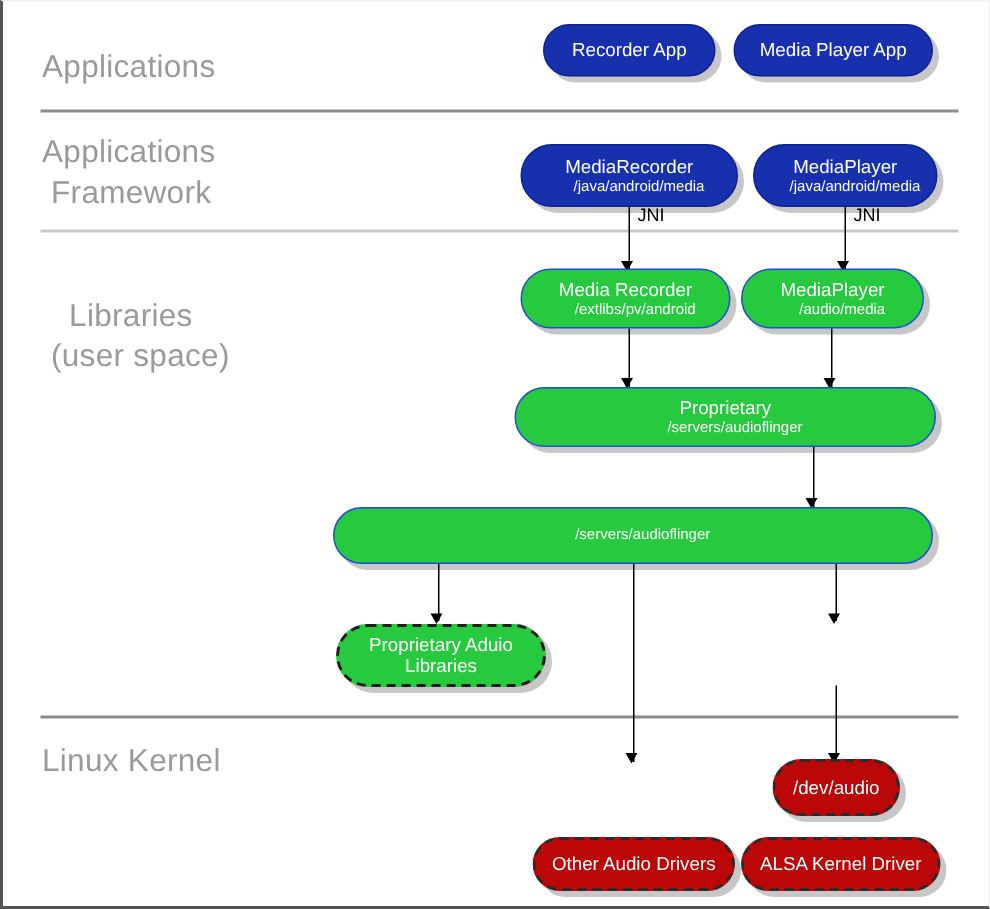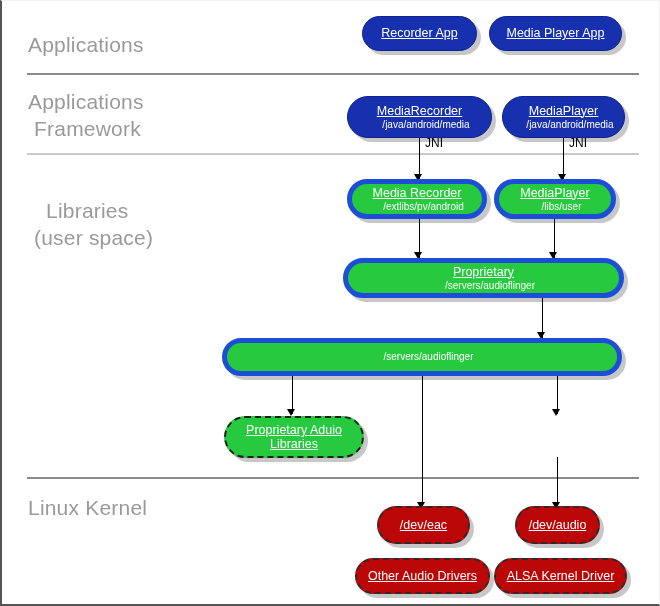--- a/index.html
+++ b/index.html
@@ -51,32 +51,31 @@
     justify-content: center;
     color: #ffffff;
     text-align: center;
     box-shadow: 4px 4px 0 0 rgba(0,0,0,0.22);
     overflow: hidden;
   }
   .node .title {
     font-size: 12.5px;
     line-height: 15px;
     white-space: nowrap;
-    text-decoration: underline;
   }
   .node .sub {
     font-size: 10px;
     line-height: 12px;
     white-space: nowrap;
     margin-left: 13px;
   }
   .node.two-line .title { line-height: 14px; }
 
   .node.blue   { background: #1731ae; border: 1px solid #0d2190; }
-  .node.green  { background: #27c93f; border: 5px solid #1d4ed8; }
+  .node.green  { background: #27c93f; border: 1px solid #1d4ed8; }
   .node.red    { background: #bb0707; border: 1px solid #8e0303; }
 
   .node.dashed { border-style: dashed; border-width: 2px; border-color: #333; }
   .node.green.dashed { border-color: #1d1d1d; }
   .node.red.dashed   { border-color: #2b2b2b; }
 
   .node.wrap .title { white-space: normal; }
 
   
   .vline {
@@ -165,40 +164,37 @@
     <span class="sub">/java/android/media</span>
   </div>
 
   <div class="node green" style="left:345px; top:178px; width:140px; height:40px;">
     <span class="title">Media Recorder</span>
     <span class="sub">/extlibs/pv/android</span>
   </div>
 
   <div class="node green" style="left:492px; top:178px; width:122px; height:40px;">
     <span class="title">MediaPlayer</span>
-    <span class="sub">/libs/user</span>
+    <span class="sub">/audio/media</span>
   </div>
 
   <div class="node green" style="left:341px; top:257px; width:281px; height:40px;">
     <span class="title">Proprietary</span>
     <span class="sub">/servers/audioflinger</span>
   </div>
 
   <div class="node green" style="left:220px; top:337px; width:400px; height:38px;">
     <span class="sub">/servers/audioflinger</span>
   </div>
 
   <div class="node green dashed wrap two-line" style="left:222px; top:415px; width:140px; height:42px;">
     <span class="title">Proprietary Aduio Libraries</span>
   </div>
 
 
-  <div class="node red dashed" style="left:375px; top:505px; width:93px; height:38px;">
-    <span class="title">/dev/eac</span>
-  </div>
 
   <div class="node red dashed" style="left:353px; top:557px; width:135px; height:36px;">
     <span class="title">Other Audio Drivers</span>
   </div>
 
   <div class="node red dashed" style="left:513px; top:505px; width:85px; height:38px;">
     <span class="title">/dev/audio</span>
   </div>
 
   <div class="node red dashed" style="left:492px; top:557px; width:133px; height:36px;">

